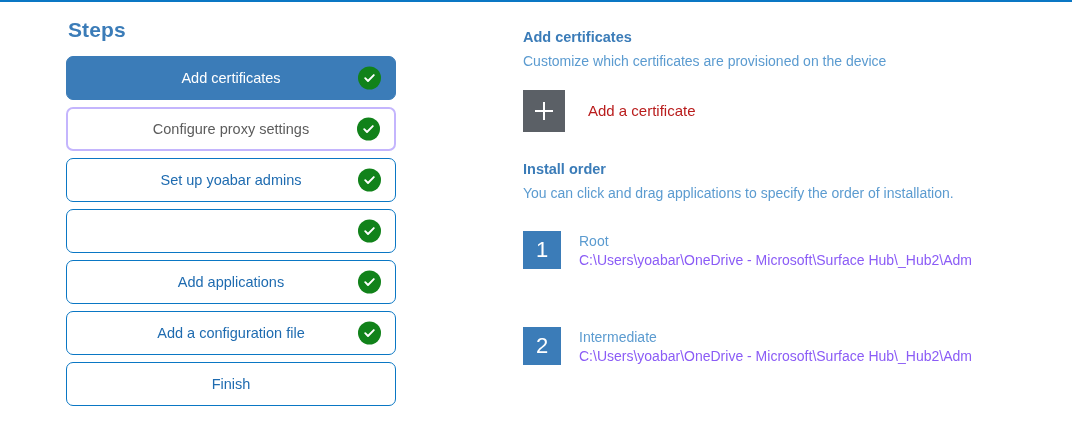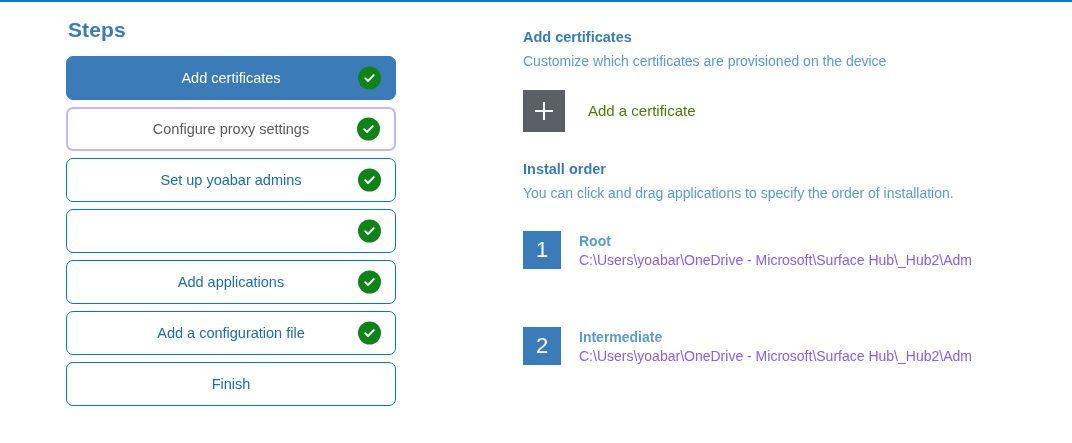--- a/index.html
+++ b/index.html
@@ -145,21 +145,21 @@
   #add-cert-plus::after {
     top: 50%;
     left: 12px;
     height: 2px;
     width: 18px;
     transform: translateY(-50%);
   }
   #add-cert-link {
     margin-left: 23px;
     font-size: 15px;
-    color: #4d7c0f;
+    color: #b91c1c;
     line-height: 20px;
     cursor: pointer;
   }
   #install-order-block { margin-top: 28px; }
 
   #install-list { margin-top: 28px; }
   .install-item {
     display: flex;
     align-items: flex-start;
     margin-bottom: 57px;
@@ -173,21 +173,20 @@
     font-size: 22px;
     line-height: 38px;
     text-align: center;
     flex: 0 0 auto;
   }
   .install-text { margin-left: 18px; padding-top: 1px; }
   .install-name {
     font-size: 14px;
     color: #5b9bd0;
     line-height: 18px;
-    font-weight: bold;
   }
   .install-path {
     font-size: 14px;
     color: #8b5cf6;
     line-height: 20px;
     white-space: nowrap;
   }
 </style>
 </head>
 <body>

